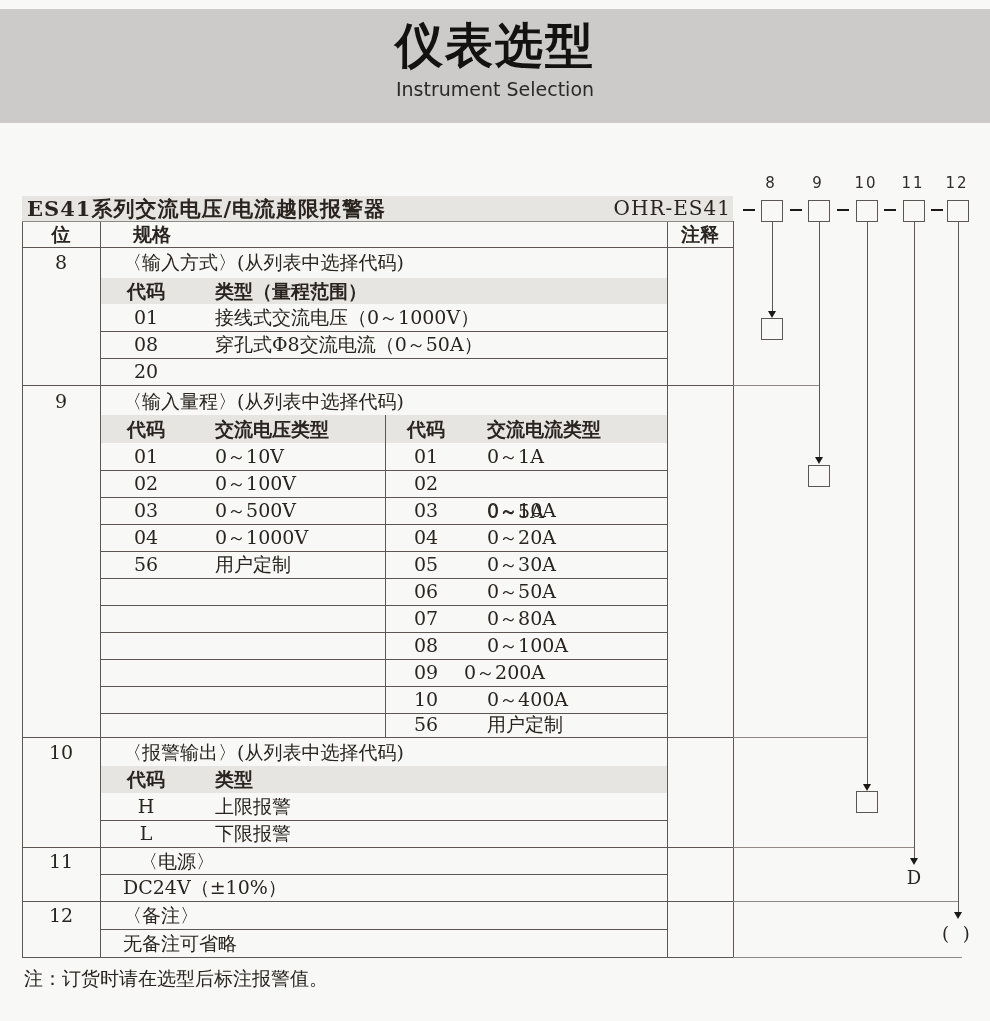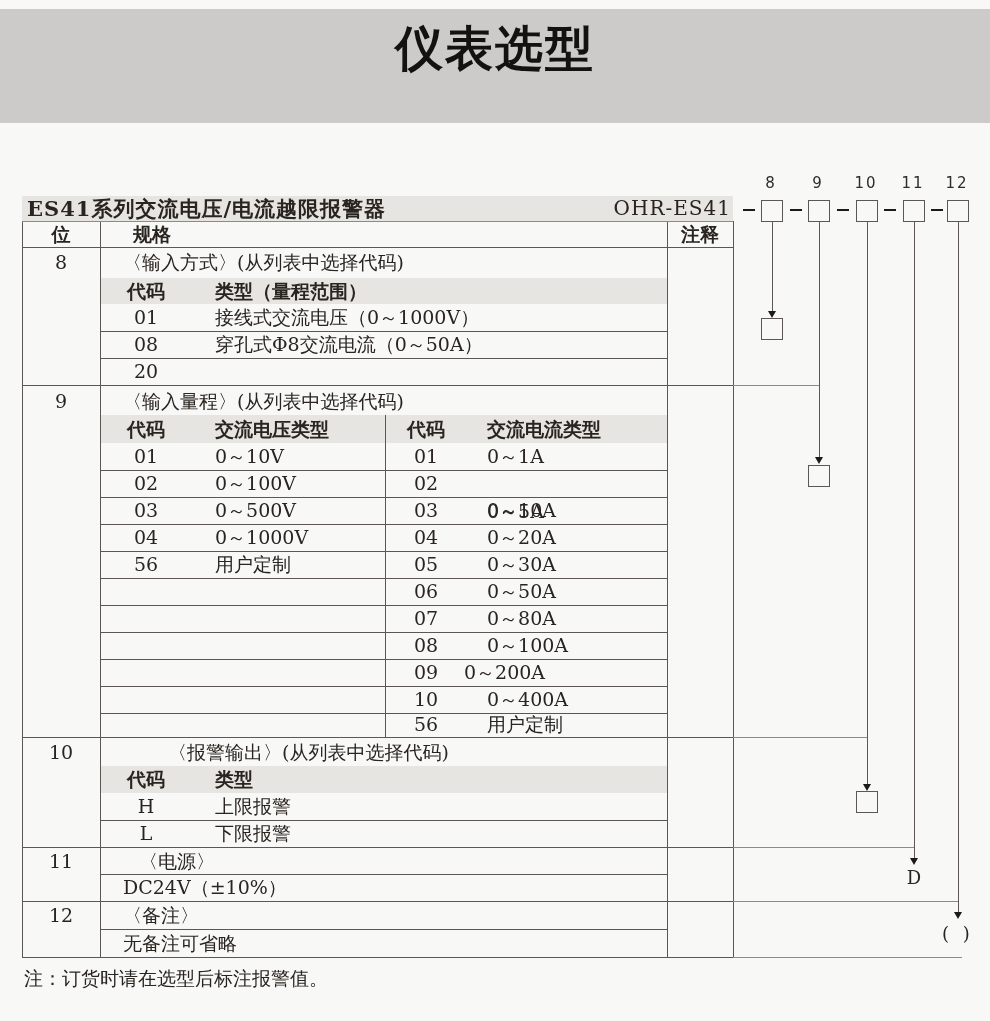--- a/index.html
+++ b/index.html
@@ -1,21 +1,21 @@
 <!DOCTYPE html>
 <html><head>
 <meta charset="utf-8">
 <style>
   html,body{margin:0;padding:0;}
   body{width:990px;height:1021px;background:#f8f8f7;overflow:hidden;}
   .page{position:relative;width:990px;height:1021px;background:#f8f8f7;
         font-family:"DejaVu Serif","Liberation Serif",serif;}
   
   .top-band{position:absolute;left:0;top:9px;width:990px;height:114px;background:#cccbca;text-align:center;}
-  .page-title{padding-top:12px;font-family:Liberation Serif, serif;
+  .page-title{padding-top:12px;font-family:Liberation Mono, monospace;
               font-weight:bold;font-size:48px;letter-spacing:2px;color:#141211;line-height:56px;}
   .page-subtitle{font-family:"DejaVu Sans","Liberation Sans",sans-serif;font-size:19px;color:#2b2927;line-height:24px;}
   
   .t{position:absolute;height:27px;line-height:27px;font-size:19px;color:#29241f;white-space:nowrap;}
   .c{text-align:center;}
   .b{font-weight:bold;}
   
   .hl{position:absolute;height:1px;background:#5c5753;}
   .hl.lt{background:#8f8a85;}
   .vl{position:absolute;width:1px;background:#5c5753;}
@@ -30,20 +30,21 @@
          border-right:4px solid transparent;border-top:7px solid #1c1916;}
   .dval{position:absolute;height:24px;line-height:24px;font-size:18px;text-align:center;color:#29241f;}
 </style>
 </head>
 <body>
 
 <div class="page">
 
   <div class="top-band">
     <div class="page-title">仪表选型</div>
+    <div class="page-subtitle">Instrument Selection</div>
   </div>
 
   <div class="band" style="left:22px;top:196px;width:711px;height:25px;"></div>
   <div class="t b" style="left:27px;top:196px;height:19px;line-height:25px;font-size:21px;letter-spacing:1px;">ES41系列交流电压/电流越限报警器</div>
   <div class="t" style="left:606px;top:196px;width:125px;height:25px;line-height:25px;font-size:20px;text-align:right;letter-spacing:1px;">OHR-ES41</div>
 
   <div class="band" style="left:101px;top:278px;width:566px;height:26px;"></div>
   <div class="band" style="left:101px;top:415px;width:566px;height:28px;"></div>
   <div class="band" style="left:101px;top:766px;width:566px;height:27px;"></div>
 
@@ -130,21 +131,21 @@
   <div class="t c" style="left:398px;top:632px;width:56px;">08</div>
   <div class="t" style="left:487px;top:632px;">0～100A</div>
   <div class="t c" style="left:398px;top:659px;width:56px;">09</div>
   <div class="t" style="left:464px;top:659px;">0～200A</div>
   <div class="t c" style="left:398px;top:686px;width:56px;">10</div>
   <div class="t" style="left:487px;top:686px;">0～400A</div>
   <div class="t c" style="left:398px;top:712px;width:56px;height:25px;line-height:25px;">56</div>
   <div class="t" style="left:487px;top:712px;height:25px;line-height:25px;">用户定制</div>
 
   <div class="t c" style="left:22px;top:739px;width:78px;">10</div>
-  <div class="t" style="left:123px;top:739px;margin-left:45px;">〈报警输出〉(从列表中选择代码)</div>
+  <div class="t" style="left:123px;top:739px;">〈报警输出〉(从列表中选择代码)</div>
   <div class="t b c" style="left:118px;top:766px;width:56px;">代码</div>
   <div class="t b" style="left:215px;top:766px;">类型</div>
   <div class="t c" style="left:118px;top:793px;width:56px;">H</div>
   <div class="t" style="left:215px;top:793px;">上限报警</div>
   <div class="t c" style="left:118px;top:820px;width:56px;">L</div>
   <div class="t" style="left:215px;top:820px;">下限报警</div>
 
   <div class="t c" style="left:22px;top:848px;width:78px;height:26px;line-height:26px;">11</div>
   <div class="t" style="left:139px;top:848px;height:26px;line-height:26px;">〈电源〉</div>
   <div class="t" style="left:123px;top:874px;">DC24V（±10%）</div>

